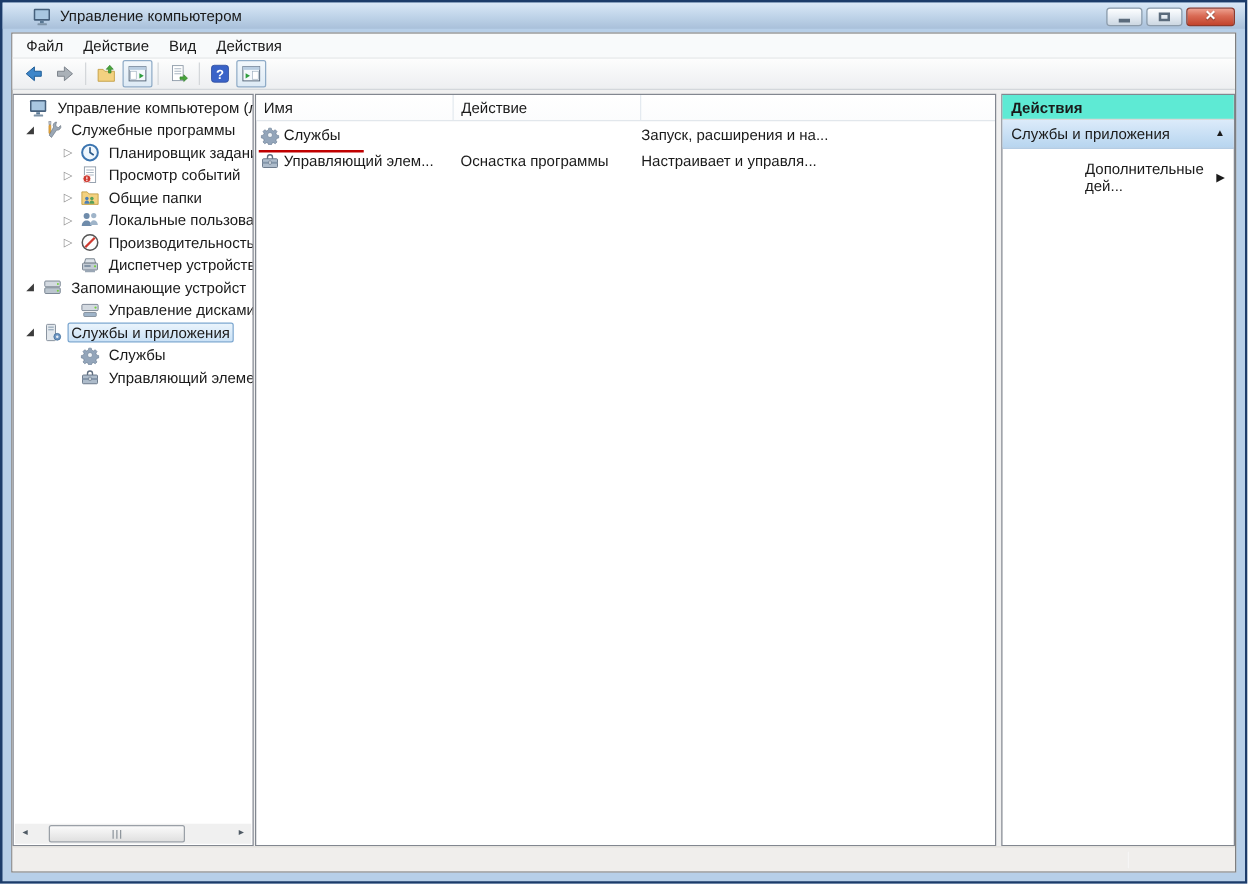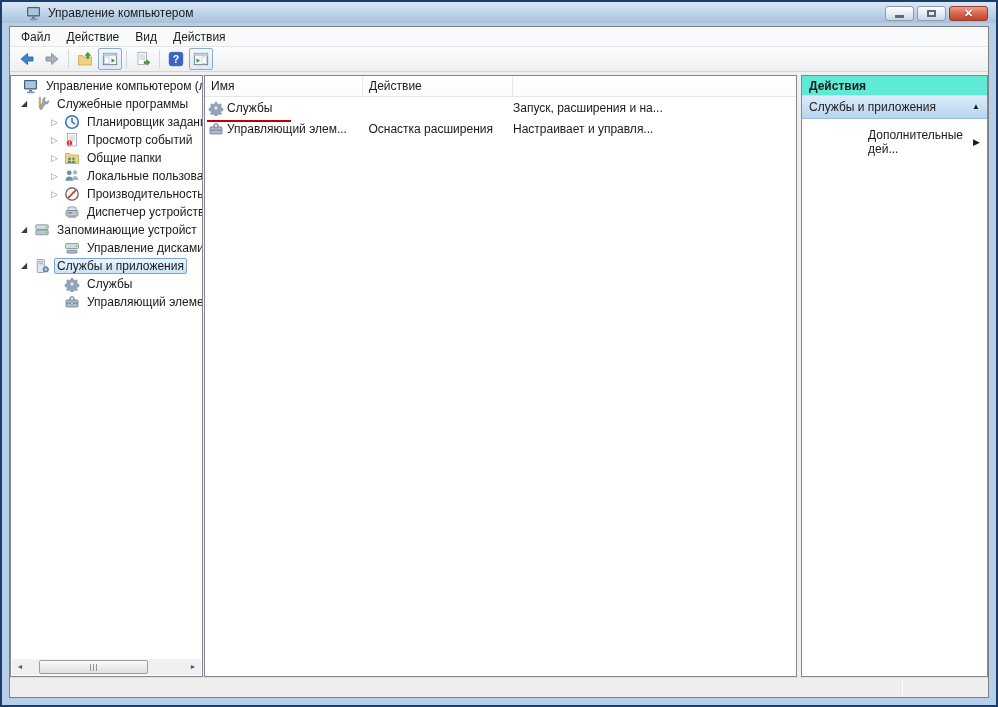--- a/index.html
+++ b/index.html
@@ -391,21 +391,21 @@
                 <span class="ico">
                   <svg viewBox="0 0 16 16">
                     <rect x="2" y="6" width="12" height="7" rx="0.8" fill="#aebccb" stroke="#5f6e80" stroke-width="0.7"></rect>
                     <path d="M6 6V4.8a2 2 0 0 1 4 0V6" fill="none" stroke="#5f6e80" stroke-width="1.1"></path>
                     <rect x="2" y="8.4" width="12" height="1.6" fill="#8496aa"></rect>
                     <rect x="7" y="7.8" width="2" height="2.6" rx="0.4" fill="#dde4ea" stroke="#5f6e80" stroke-width="0.5"></rect>
                   </svg>
                 </span>
                 <span>Управляющий элем...</span>
               </div>
-              <div class="cell" style="width: 145px;">Оснастка расширения</div>
+              <div class="cell" style="width: 145px;">Оснастка программы</div>
               <div class="cell" style="width: 290px;">Настраивает и управля...</div>
             </div>
           </div>
         <div class="annotation-underline" id="annotation" style="background: rgb(192, 0, 0);"></div>
       </div>
 
       <div class="panel actions-panel">
         <div class="actions-title">Действия</div>
         <div class="actions-section">
           <span class="lbl">Службы и приложения</span>

